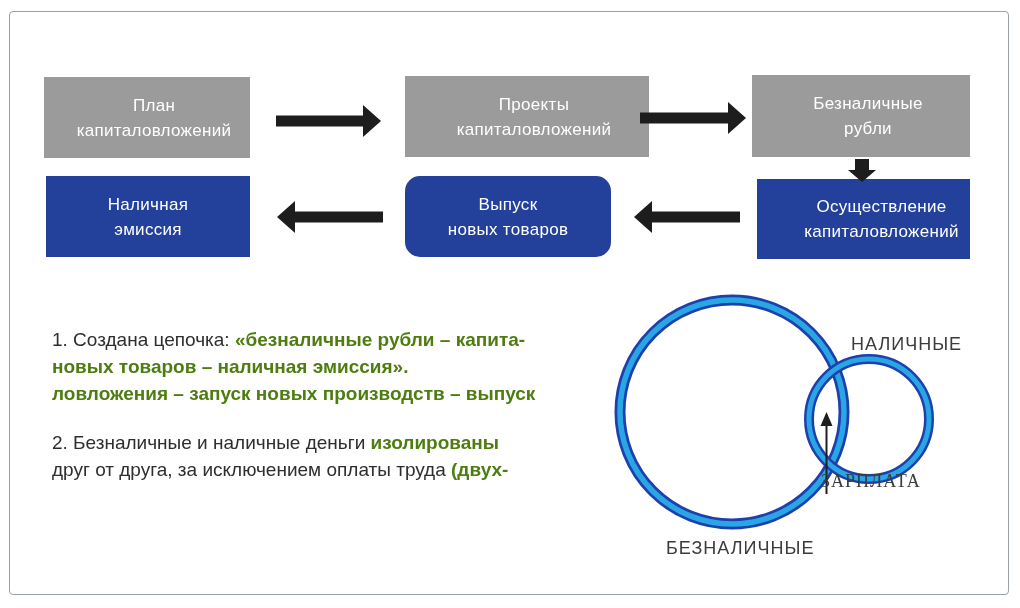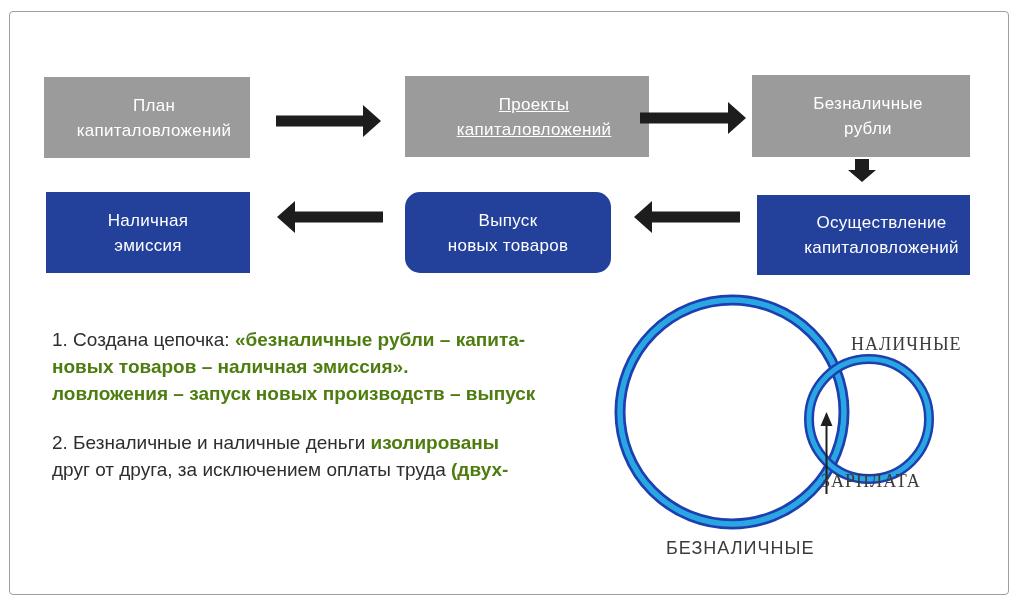--- a/index.html
+++ b/index.html
@@ -11,40 +11,40 @@
     position:absolute;left:9px;top:11px;width:1000px;height:584px;
     border:1.5px solid var(--frame-border,#97a1ac);border-radius:4px;
     box-sizing:border-box;
   }
   .box{
     position:absolute;display:flex;align-items:center;justify-content:center;text-align:center;
     color:#ffffff;font-size:17px;line-height:25px;letter-spacing:.3px;
     white-space:pre-line;box-sizing:border-box;
   }
   .gray{background:var(--gray-box,#9b9b9b);padding-left:14px;}
-  .blue{background:var(--blue-box,#23409b);margin-top:16px;}
+  .blue{background:var(--blue-box,#23409b);}
   .b1{left:44px;top:77px;width:206px;height:81px;}
-  .b2{left:405px;top:76px;width:244px;height:81px;text-decoration:underline;}
+  .b2{left:405px;top:76px;width:244px;height:81px;}
   .b3{left:752px;top:75px;width:218px;height:82px;}
   .b4{left:46px;top:176px;width:204px;height:81px;}
   .b5{left:405px;top:176px;width:206px;height:81px;border-radius:15px;}
   .b6{left:757px;top:179px;width:213px;height:80px;padding-left:36px;}
   svg.overlay{position:absolute;left:0;top:0;width:1020px;height:608px;}
   .note{
     position:absolute;left:52px;width:508px;
     font-size:19px;line-height:27px;color:var(--text-dark,#2e2e2e);
   }
   .note .bold{font-weight:700;color:#4d7c0f;}
   .n1{top:326px;}
   .n2{top:429px;}
   .vlabel{
     position:absolute;font-size:18px;letter-spacing:1px;color:var(--venn-label,#3b3b3b);
     font-weight:500;white-space:nowrap;
   }
-  .vl-cash{left:851px;top:334px;font-family:Liberation Serif, serif;}
+  .vl-cash{left:851px;top:334px;}
   .vl-salary{left:821px;top:471px;font-family:Liberation Serif, serif;}
   .vl-noncash{left:666px;top:538px;}
 </style>
 </head>
 <body>
 
 <div class="canvas">
 
   <div class="frame"></div>
 

